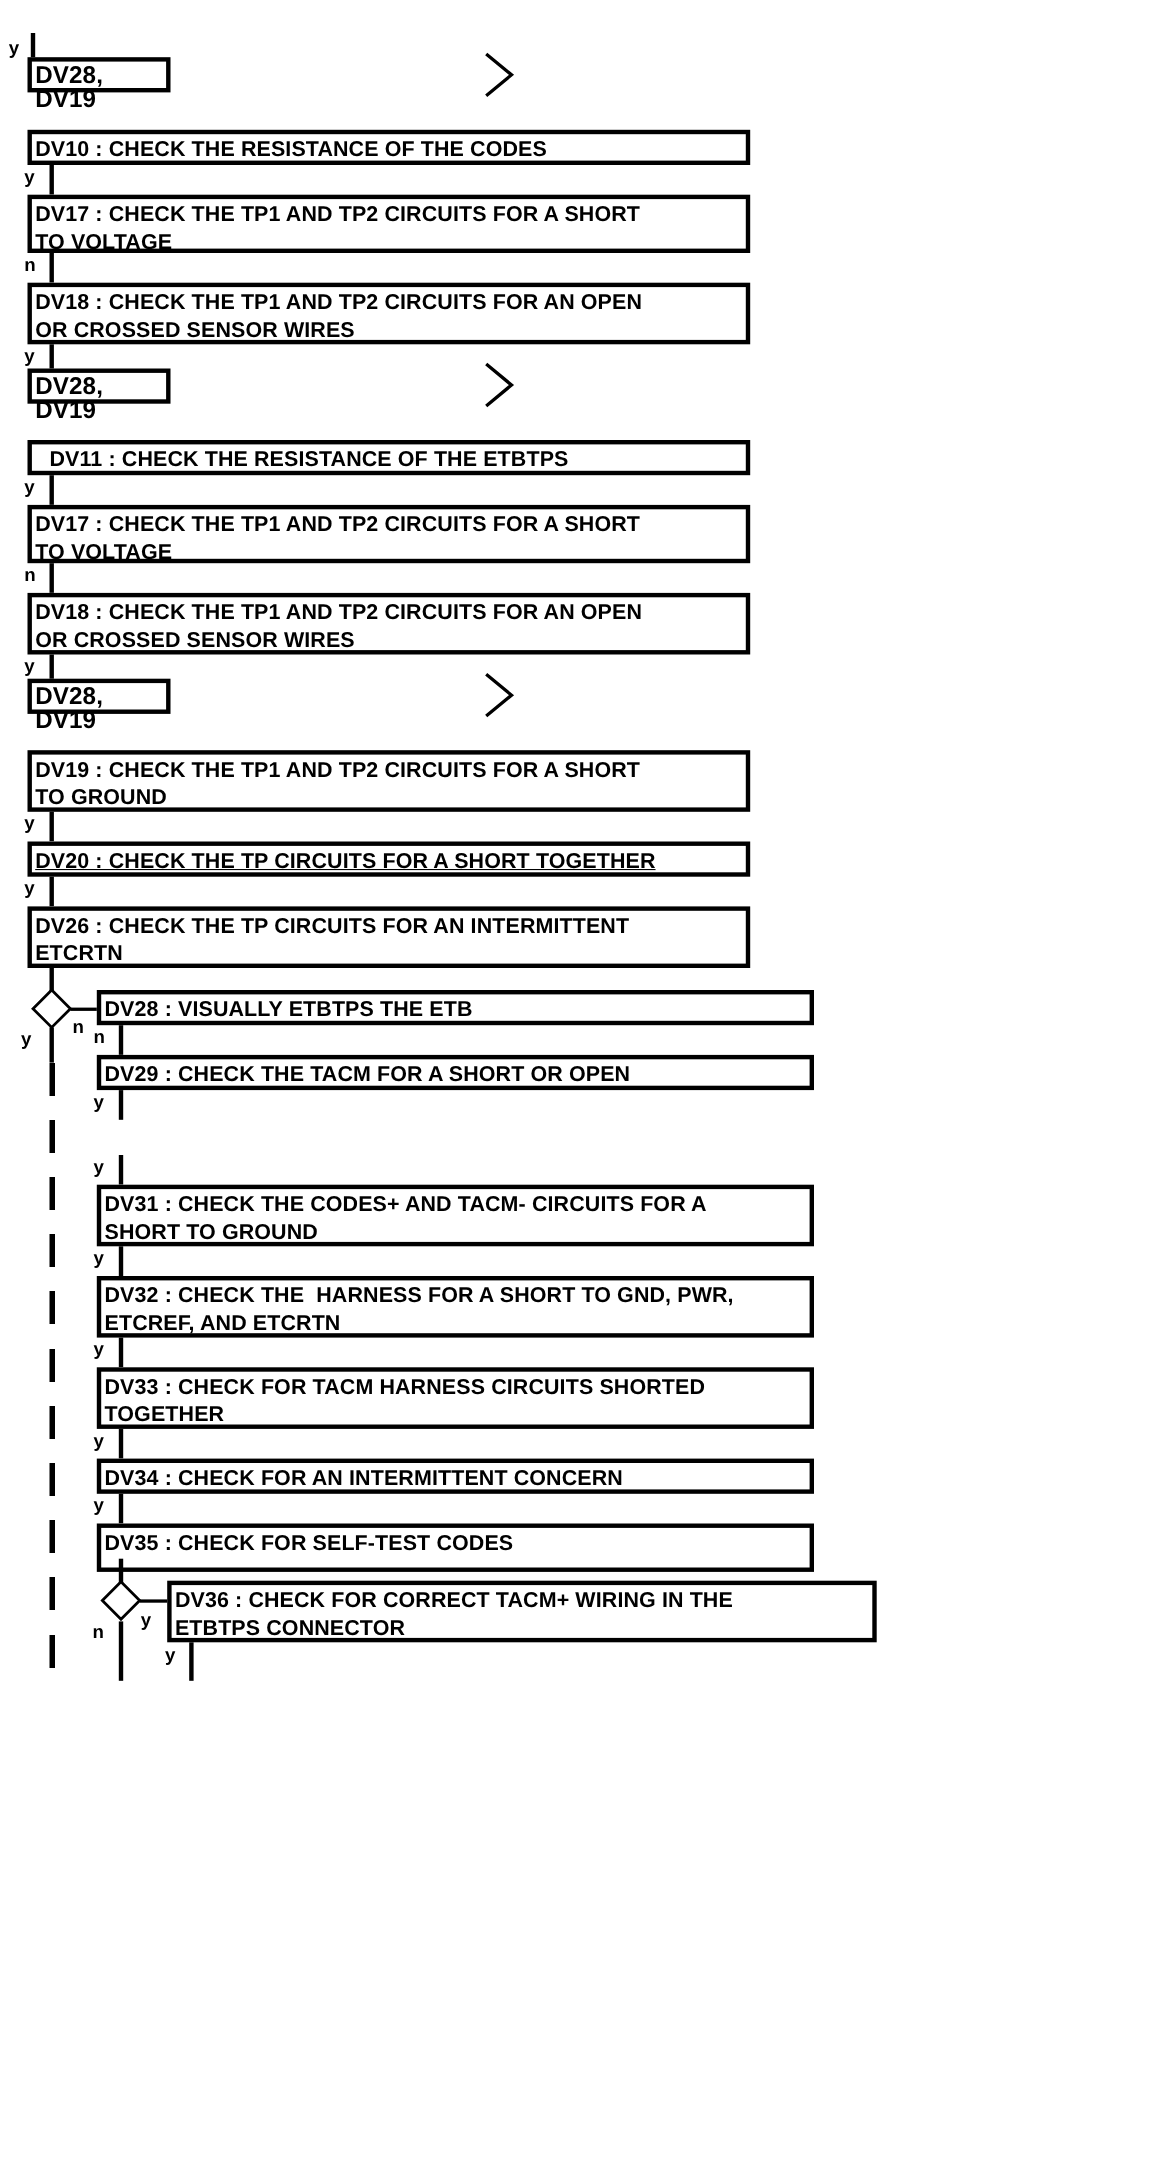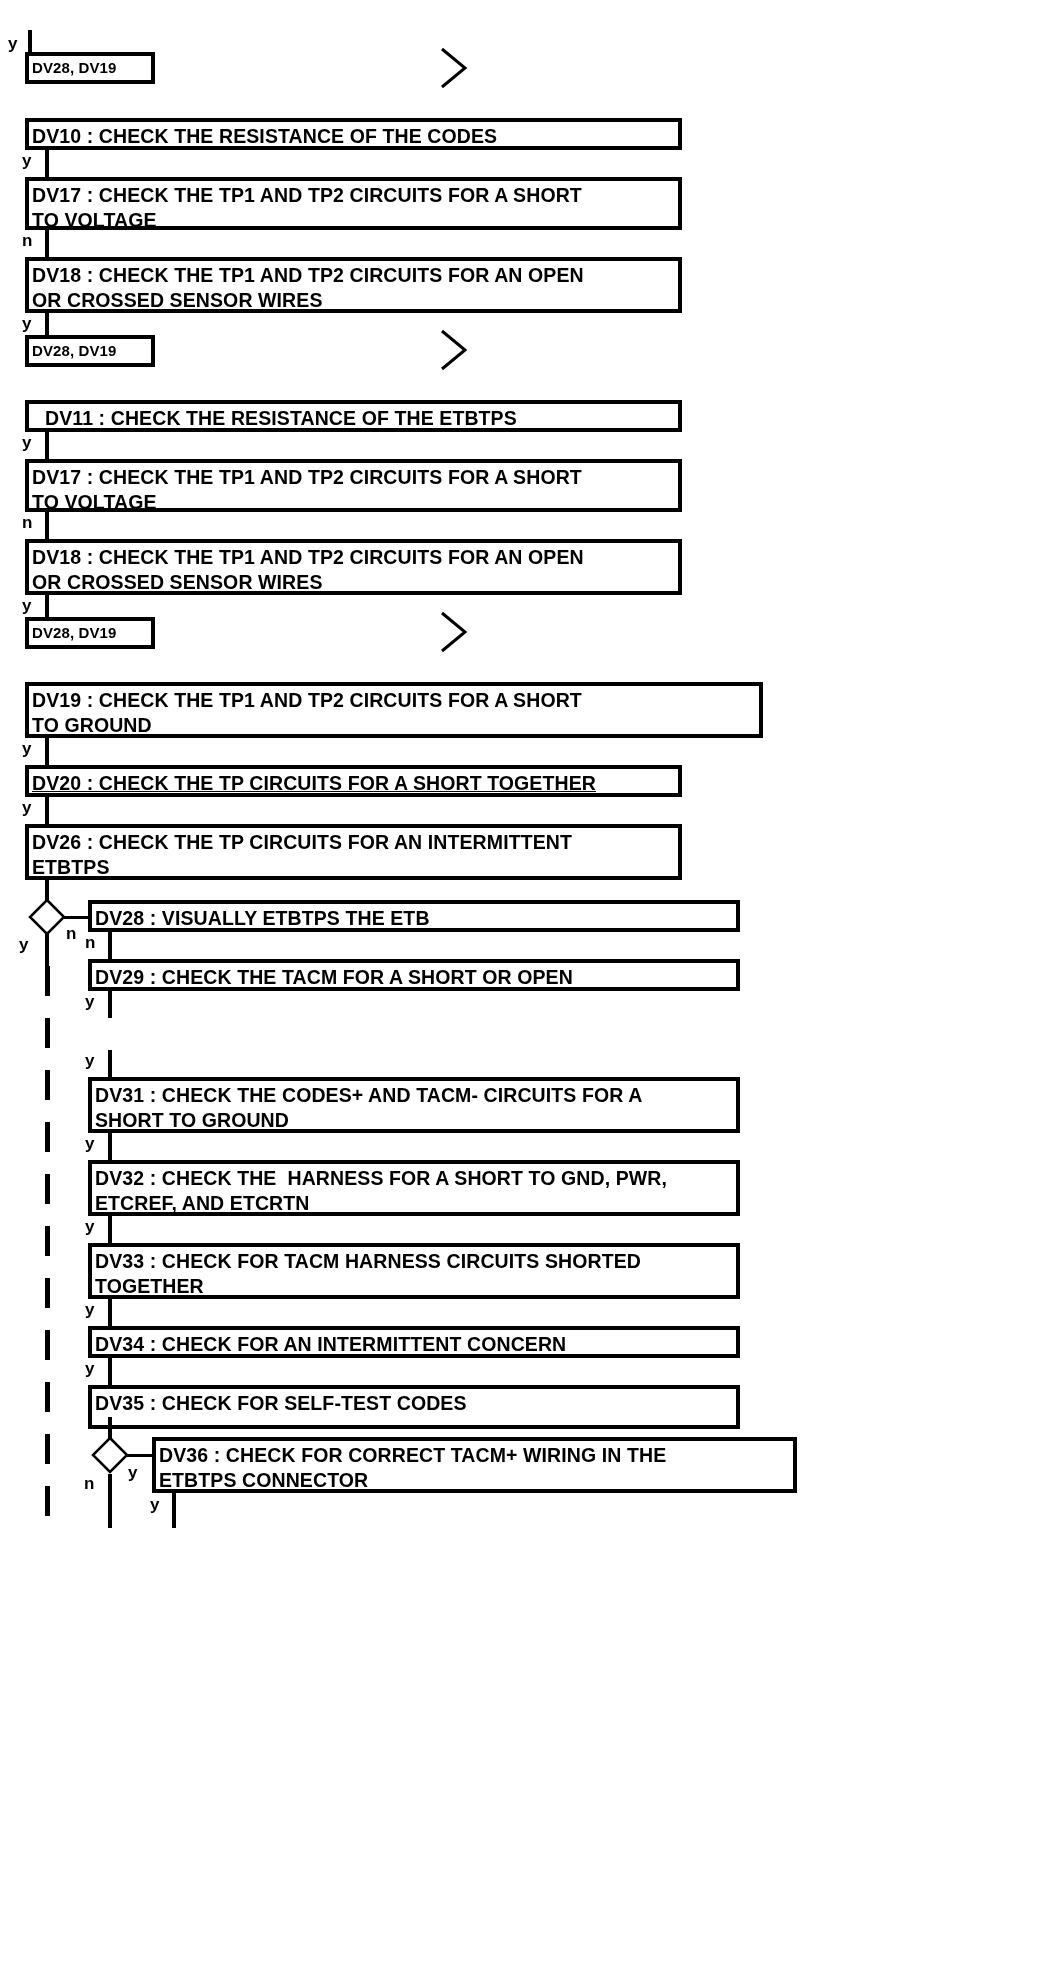--- a/index.html
+++ b/index.html
@@ -21,21 +21,21 @@
     font-weight:bold;
     font-size:19.5px;
     line-height:25px;
     letter-spacing:0.1px;
     padding:2px 0 0 3px;
     white-space:pre-wrap;
     text-align:left;
   }
   .node.small{
     border-width:4px;
-    font-size:15px;
+    font-size:22px;
     line-height:22px;
     padding:1px 0 0 3px;
   }
   
   .vline{
     position:absolute;
     width:4px;
     background:#000000;
   }
   .hline{
@@ -132,33 +132,33 @@
   <div class="elabel" style="left:22px;top:597px;">y</div>
 
   <div class="node small" style="left:25px;top:617px;width:130px;height:32px;">DV28, DV19</div>
 
   <div class="chev" style="left:437px;top:609px;">
     <svg width="34" height="46" viewBox="0 0 34 46">
       <polyline points="5,4 28,23 5,42" fill="none" stroke="#000000" stroke-width="3"></polyline>
     </svg>
   </div>
 
-  <div class="node" style="left:25px;top:682px;width:738px;height:56px;">DV19 : CHECK THE TP1 AND TP2 CIRCUITS FOR A SHORT
+  <div class="node" style="left:25px;top:682px;width:657px;height:56px;">DV19 : CHECK THE TP1 AND TP2 CIRCUITS FOR A SHORT
 TO GROUND</div>
 
   <div class="vline" style="left:45px;top:738px;height:27px;"></div>
   <div class="elabel" style="left:22px;top:740px;">y</div>
 
   <div class="node" style="left:25px;top:765px;width:657px;height:32px;text-decoration:underline;">DV20 : CHECK THE TP CIRCUITS FOR A SHORT TOGETHER</div>
 
   <div class="vline" style="left:45px;top:797px;height:27px;"></div>
   <div class="elabel" style="left:22px;top:799px;">y</div>
 
   <div class="node" style="left:25px;top:824px;width:657px;height:56px;">DV26 : CHECK THE TP CIRCUITS FOR AN INTERMITTENT
-ETBTPS</div>
+ETCRTN</div>
 
   <div class="vline" style="left:45px;top:880px;height:27px;"></div>
 
   <div class="diamond" style="left:28px;top:898px;">
     <svg width="38" height="38" viewBox="0 0 38 38">
       <polygon points="19,2 36,19 19,36 2,19" fill="#ffffff" stroke="#000000" stroke-width="2.5"></polygon>
     </svg>
   </div>
   <div class="elabel" style="left:19px;top:936px;">y</div>
   <div class="elabel" style="left:66px;top:925px;">n</div>

